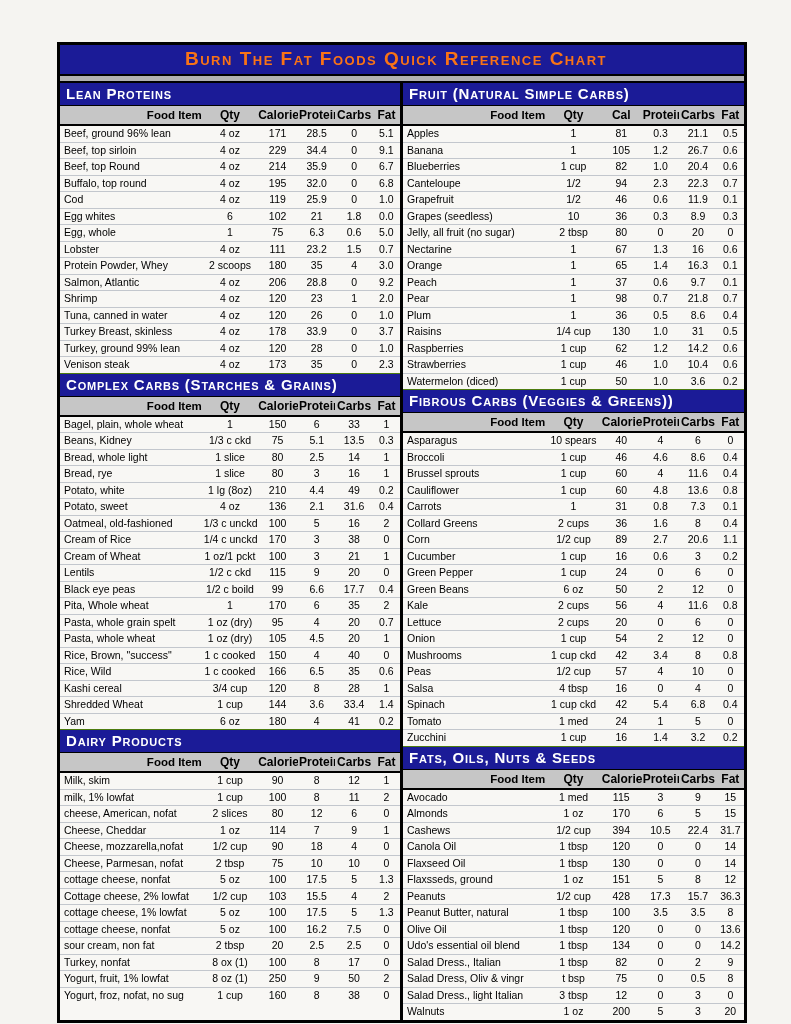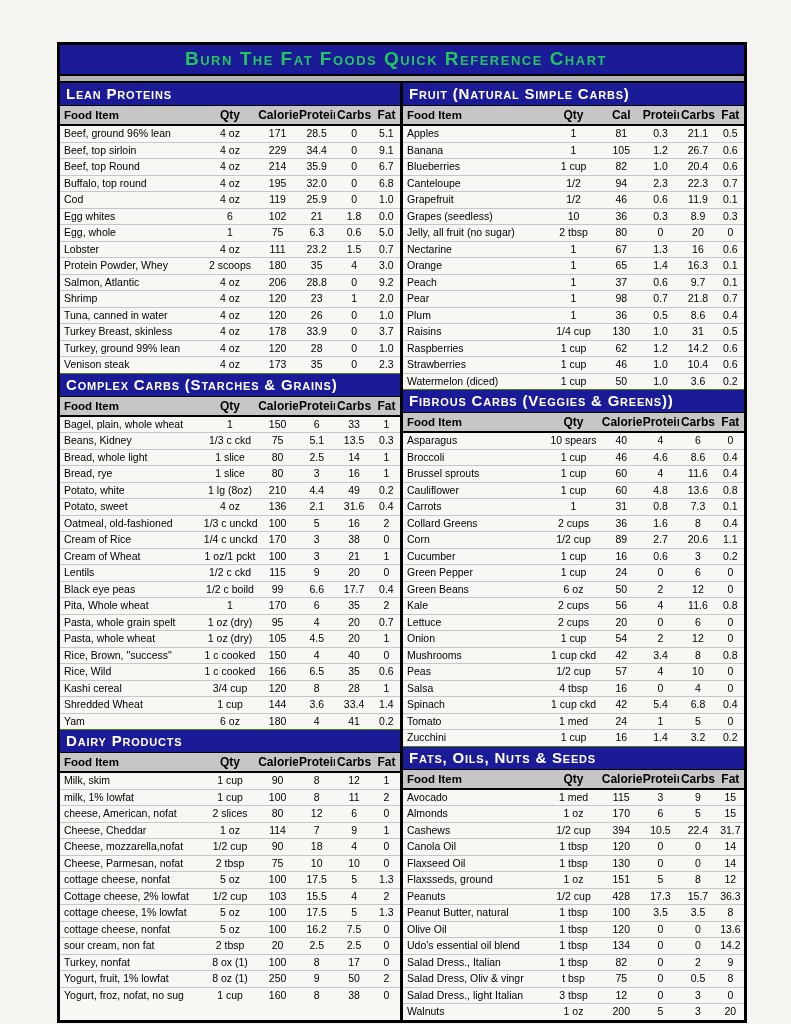--- a/index.html
+++ b/index.html
@@ -20,21 +20,21 @@
   }
   .sheet {
     position: absolute;
     left: 57px; top: 42px;
     width: 690px;
     border: 3px solid #000;
     background: var(--row-bg);
   }
   .title-bar {
     background: var(--navy);
-    color: #22c55e;
+    color: #f97316;
     font-weight: bold;
     font-variant: small-caps;
     font-size: 19px;
     letter-spacing: 1.5px;
     text-align: center;
     padding: 3px 12px 4px 0;
     border-bottom: 2px solid #000;
   }
   .gray-bar {
     height: 7px;
@@ -75,21 +75,21 @@
     background: var(--hdr-gray);
     border-bottom: 2px solid #000;
     font-weight: bold;
     text-align: center;
     padding: 2px 1px;
     font-size: 12px;
     white-space: nowrap;
     overflow: hidden;
   }
   table.food thead th:first-child {
-    text-align: left;
+    text-align: right;
     padding-left: 4px;
     font-size: 11.5px;
     margin-top: 24px;
   }
   table.food thead th:nth-child(2) { font-size: 12px; }
   table.food tbody td {
     border-bottom: 1px solid var(--rule);
     text-align: center;
     padding: 1px 1px 2px 1px;
     line-height: 12.5px;

